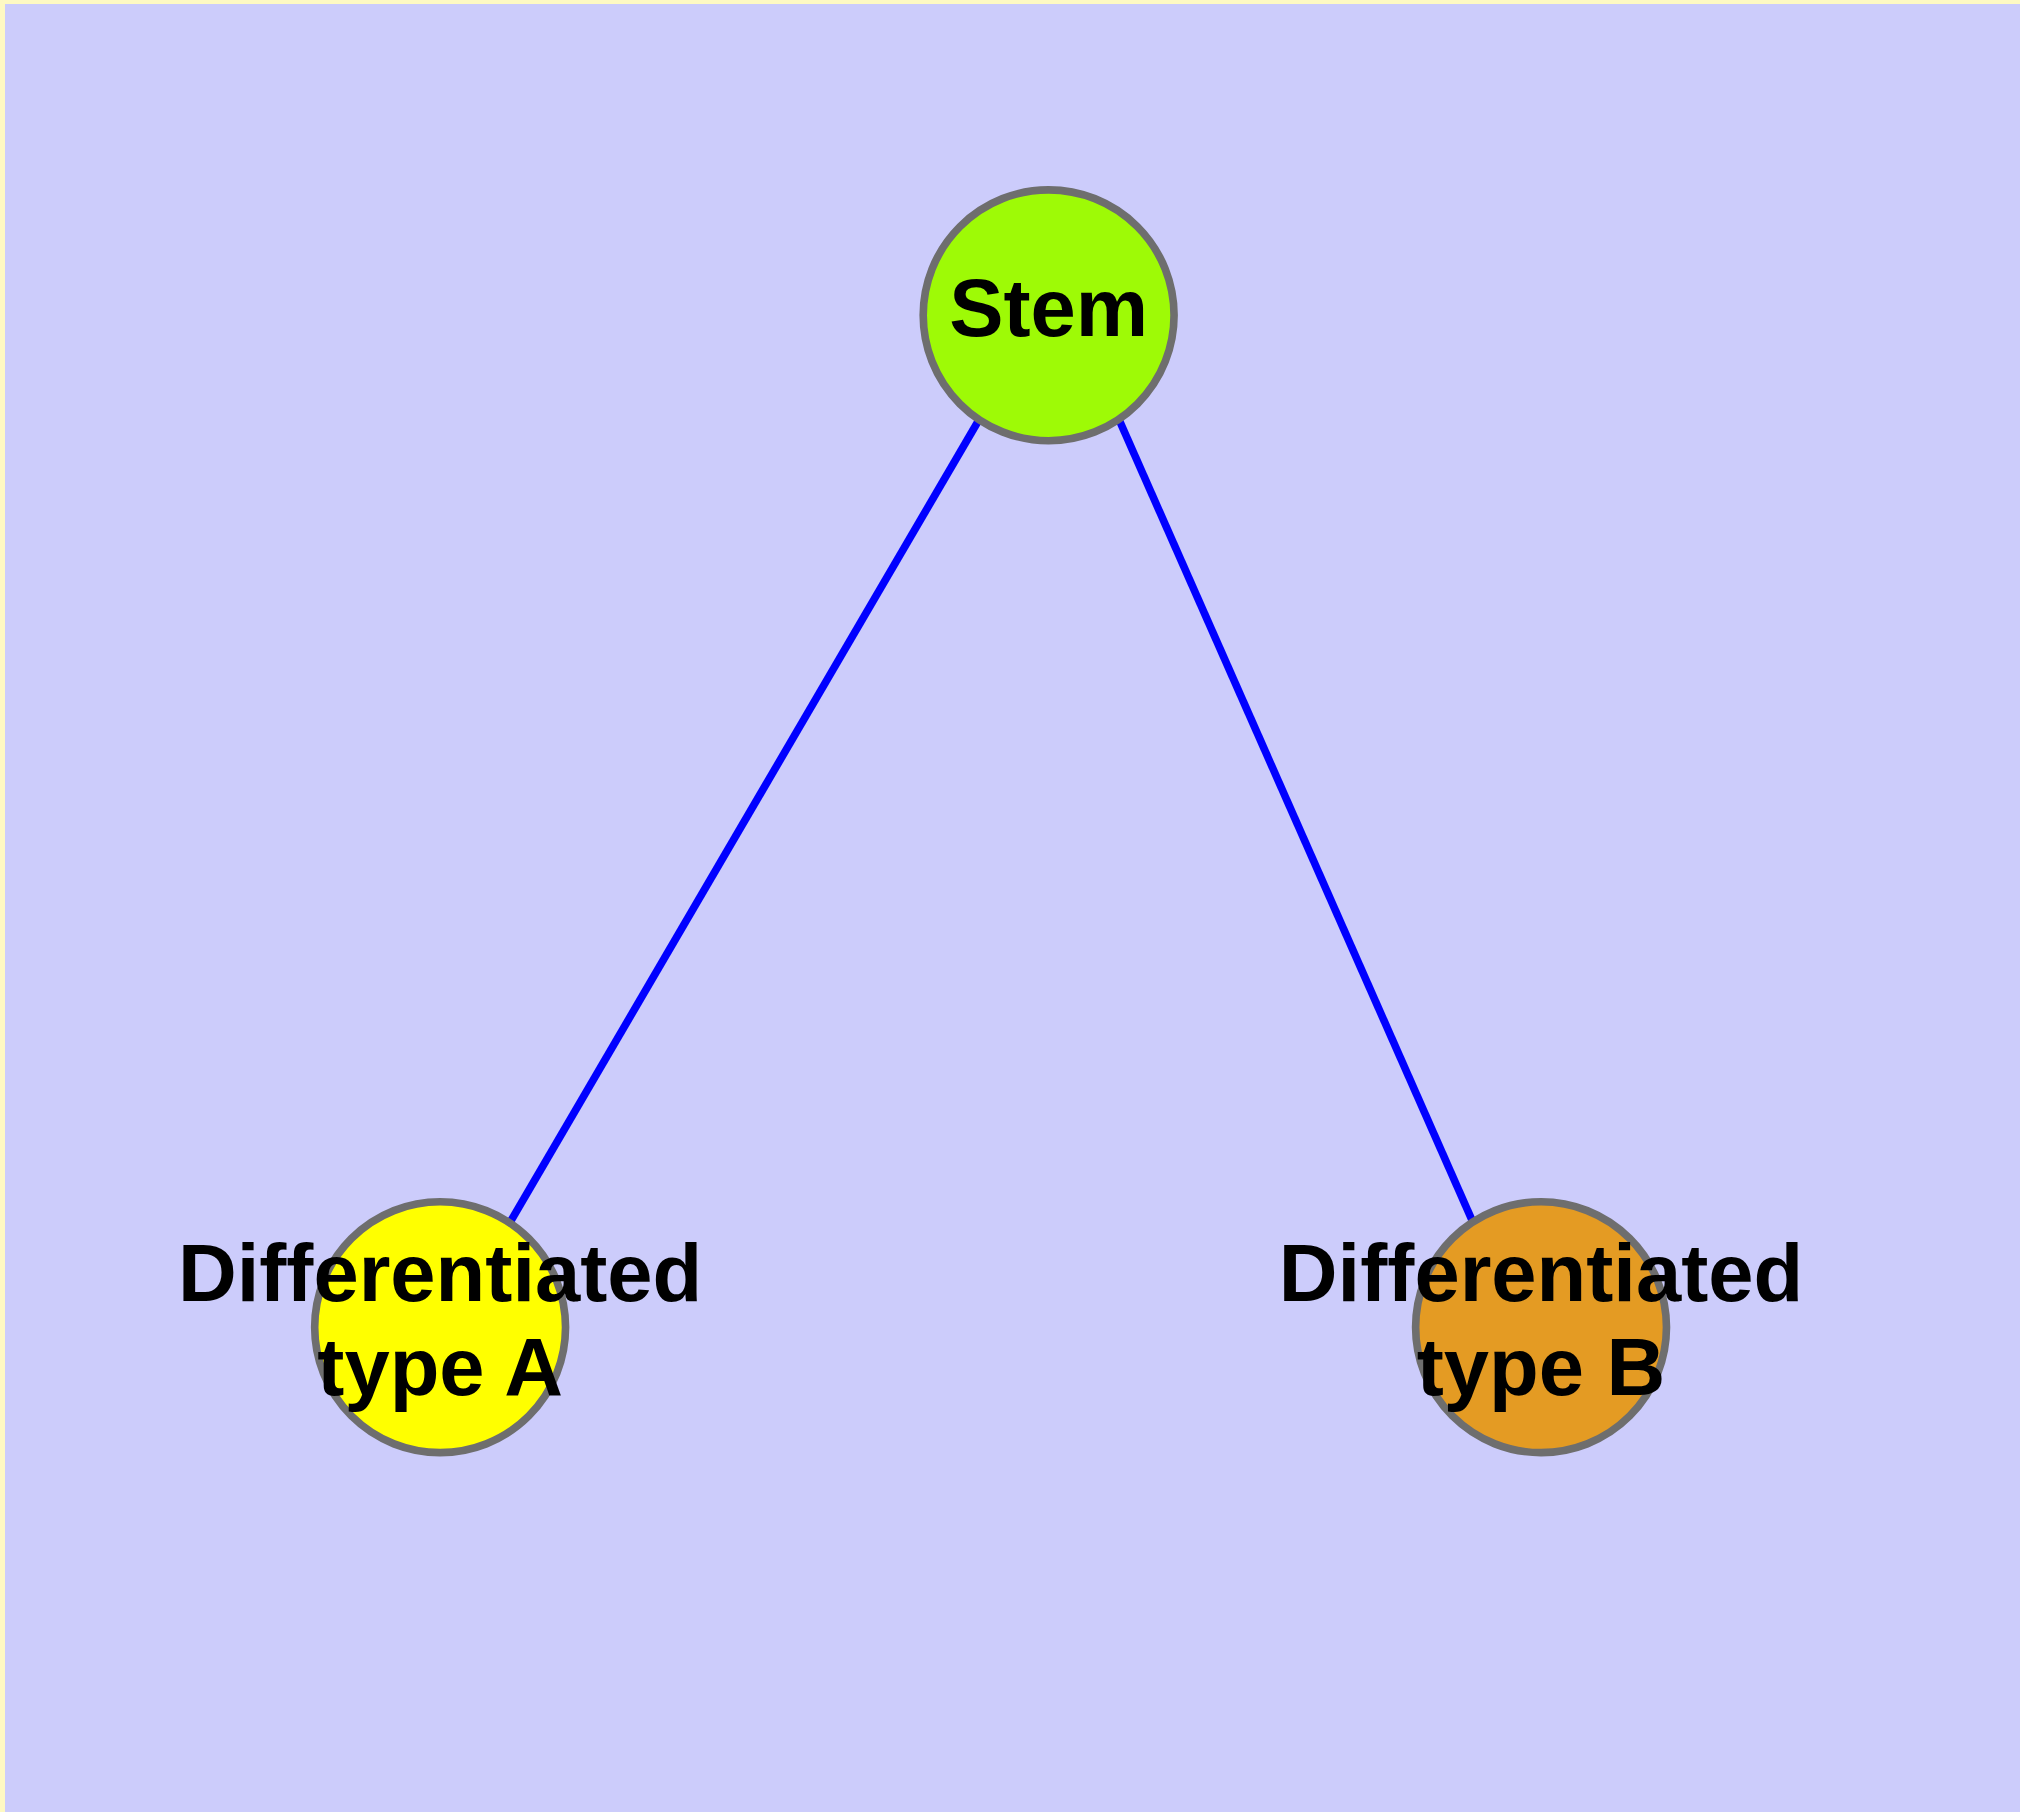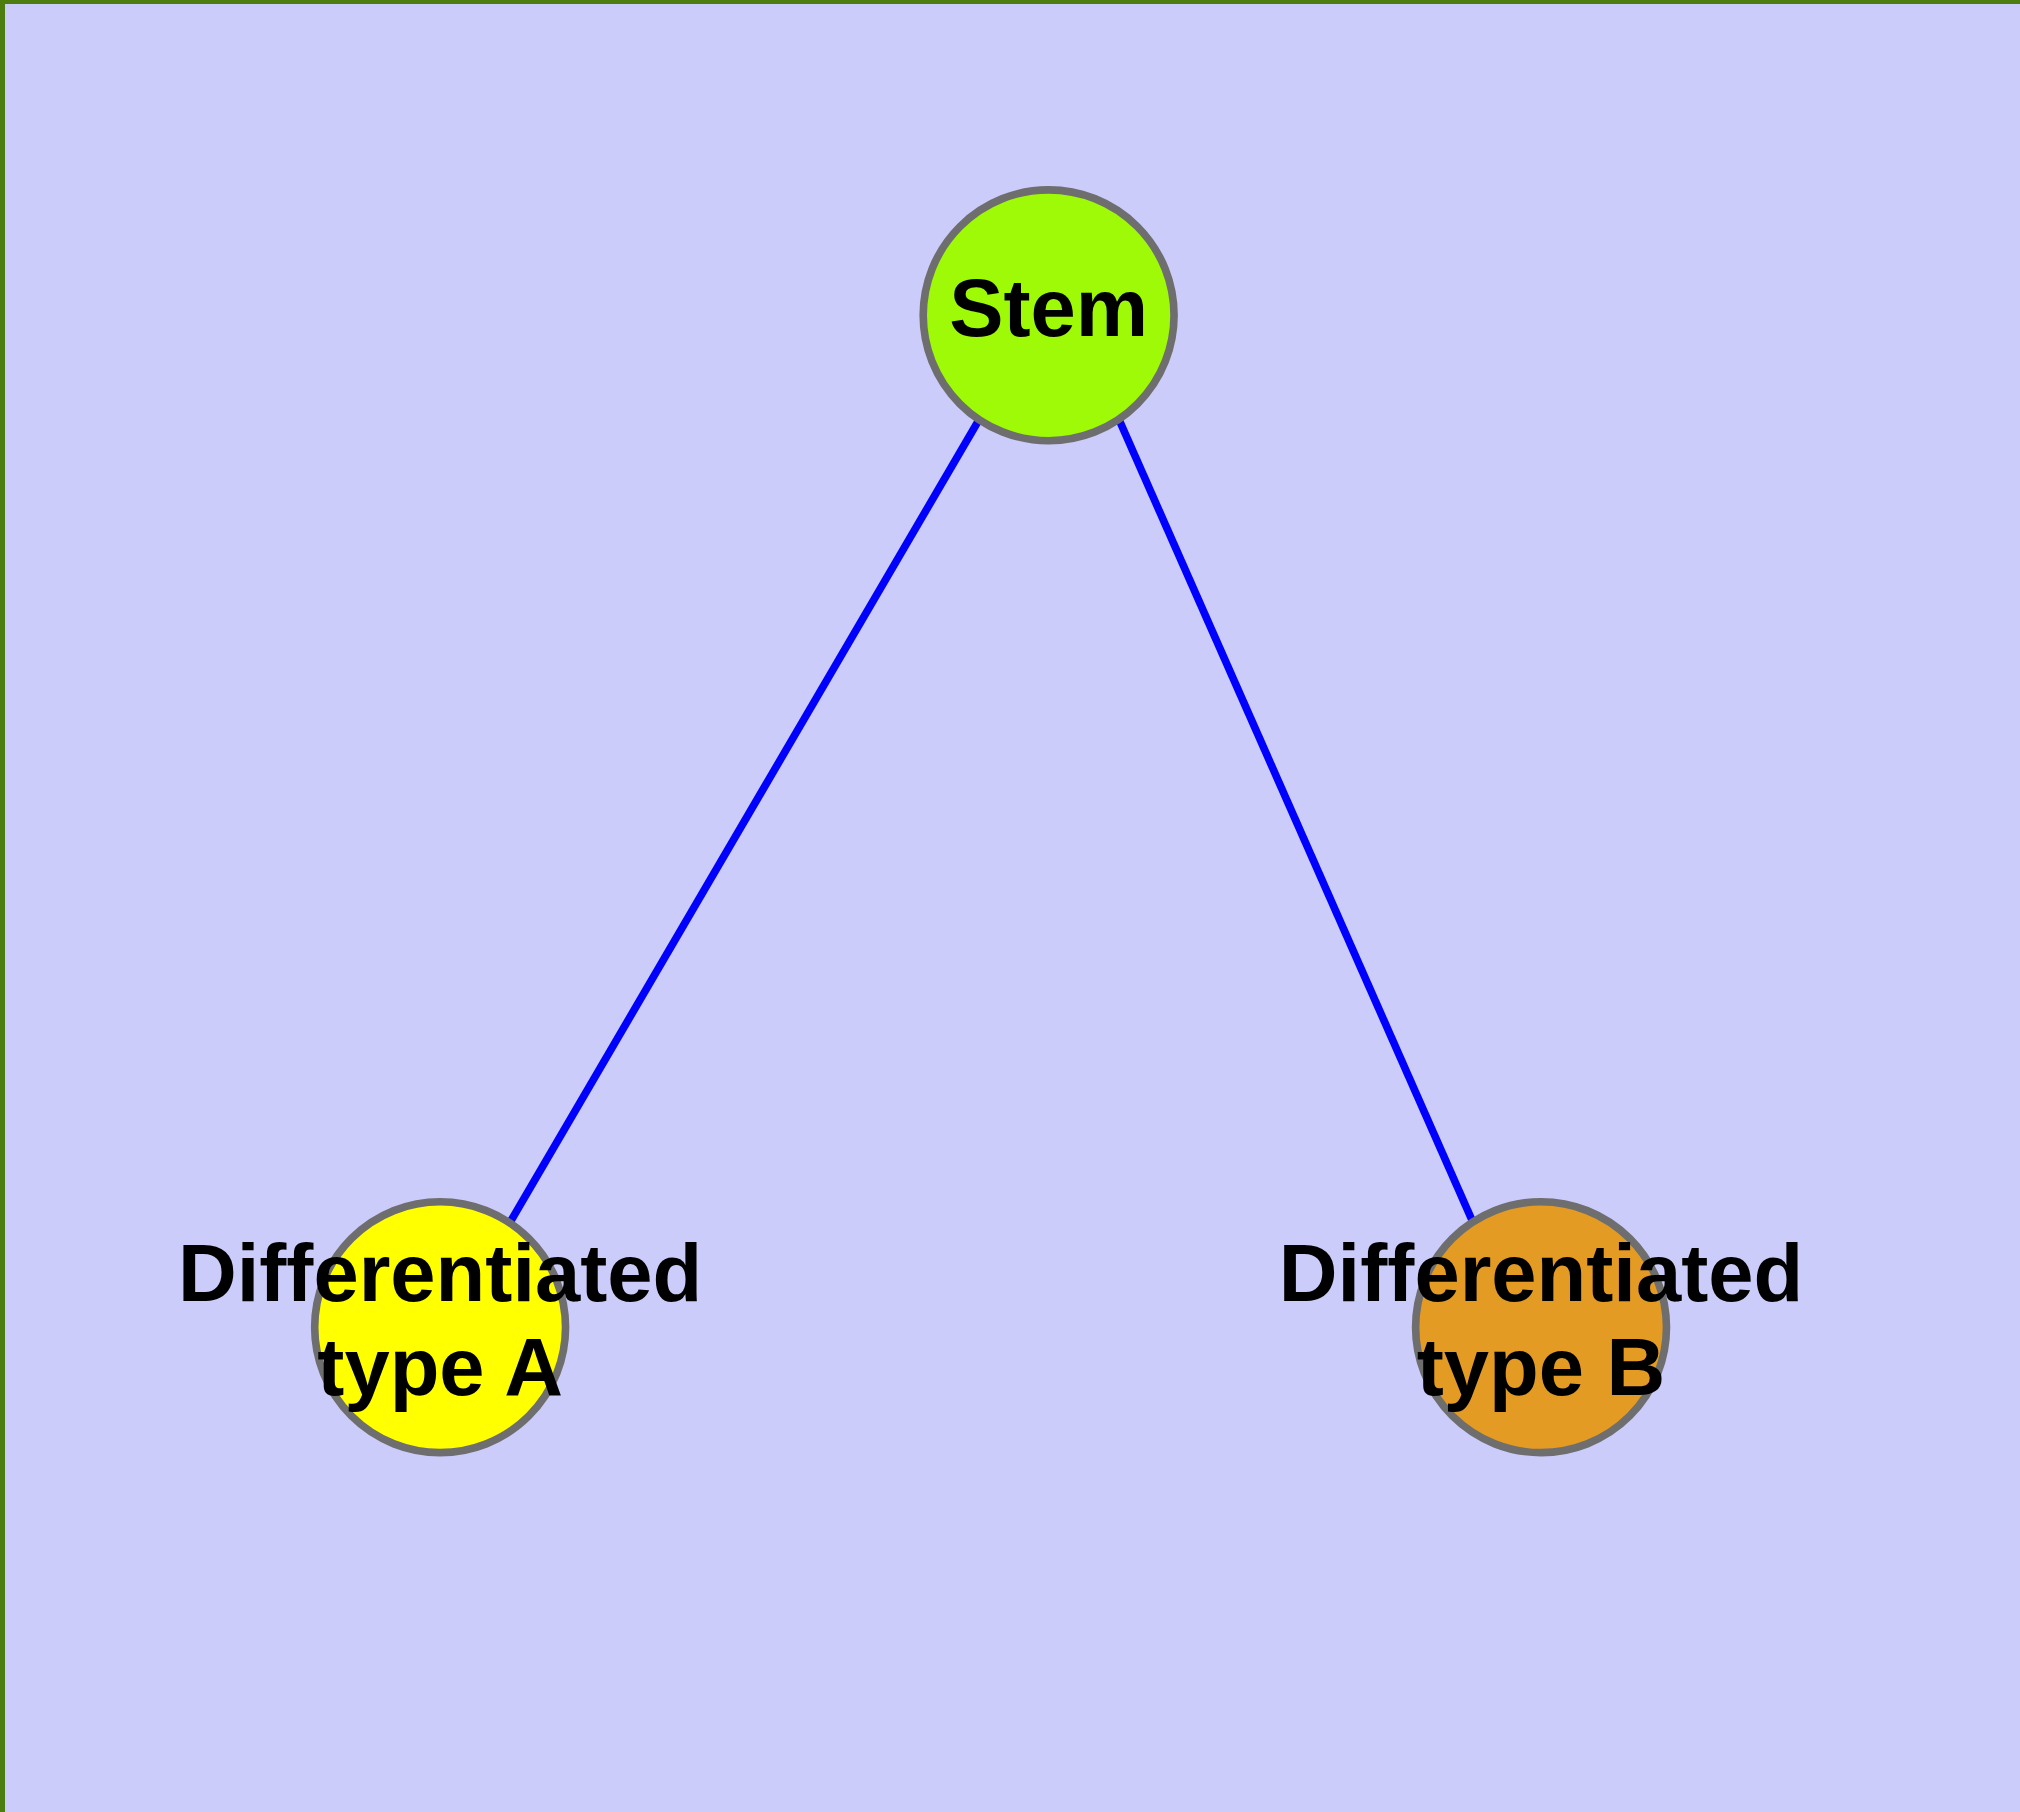--- a/index.html
+++ b/index.html
@@ -35,21 +35,21 @@
     fill: #000000;
     text-anchor: middle;
     dominant-baseline: middle;
     font-family: "Liberation Sans", sans-serif;
     paint-order: normal;
   }
 </style>
 </head>
 <body>
 
-<div id="stage" style="background: #4d7c0f; text-decoration: underline;">
+<div id="stage" style="background: #fef9c3; text-decoration: underline;">
   <div id="canvas-bg" style="background: rgb(204, 204, 251);"></div>
 
   <svg id="graph-svg" viewBox="0 0 2384 2138">
 
     <g>
       <line class="graph-edge" stroke-linecap="butt" x1="1155" y1="495" x2="601" y2="1443" stroke="#0000ff" stroke-width="9"></line>
       <line class="graph-edge" stroke-linecap="butt" x1="1320" y1="495" x2="1738" y2="1443" stroke="#0000ff" stroke-width="9"></line>
     </g>
 
     <g>

